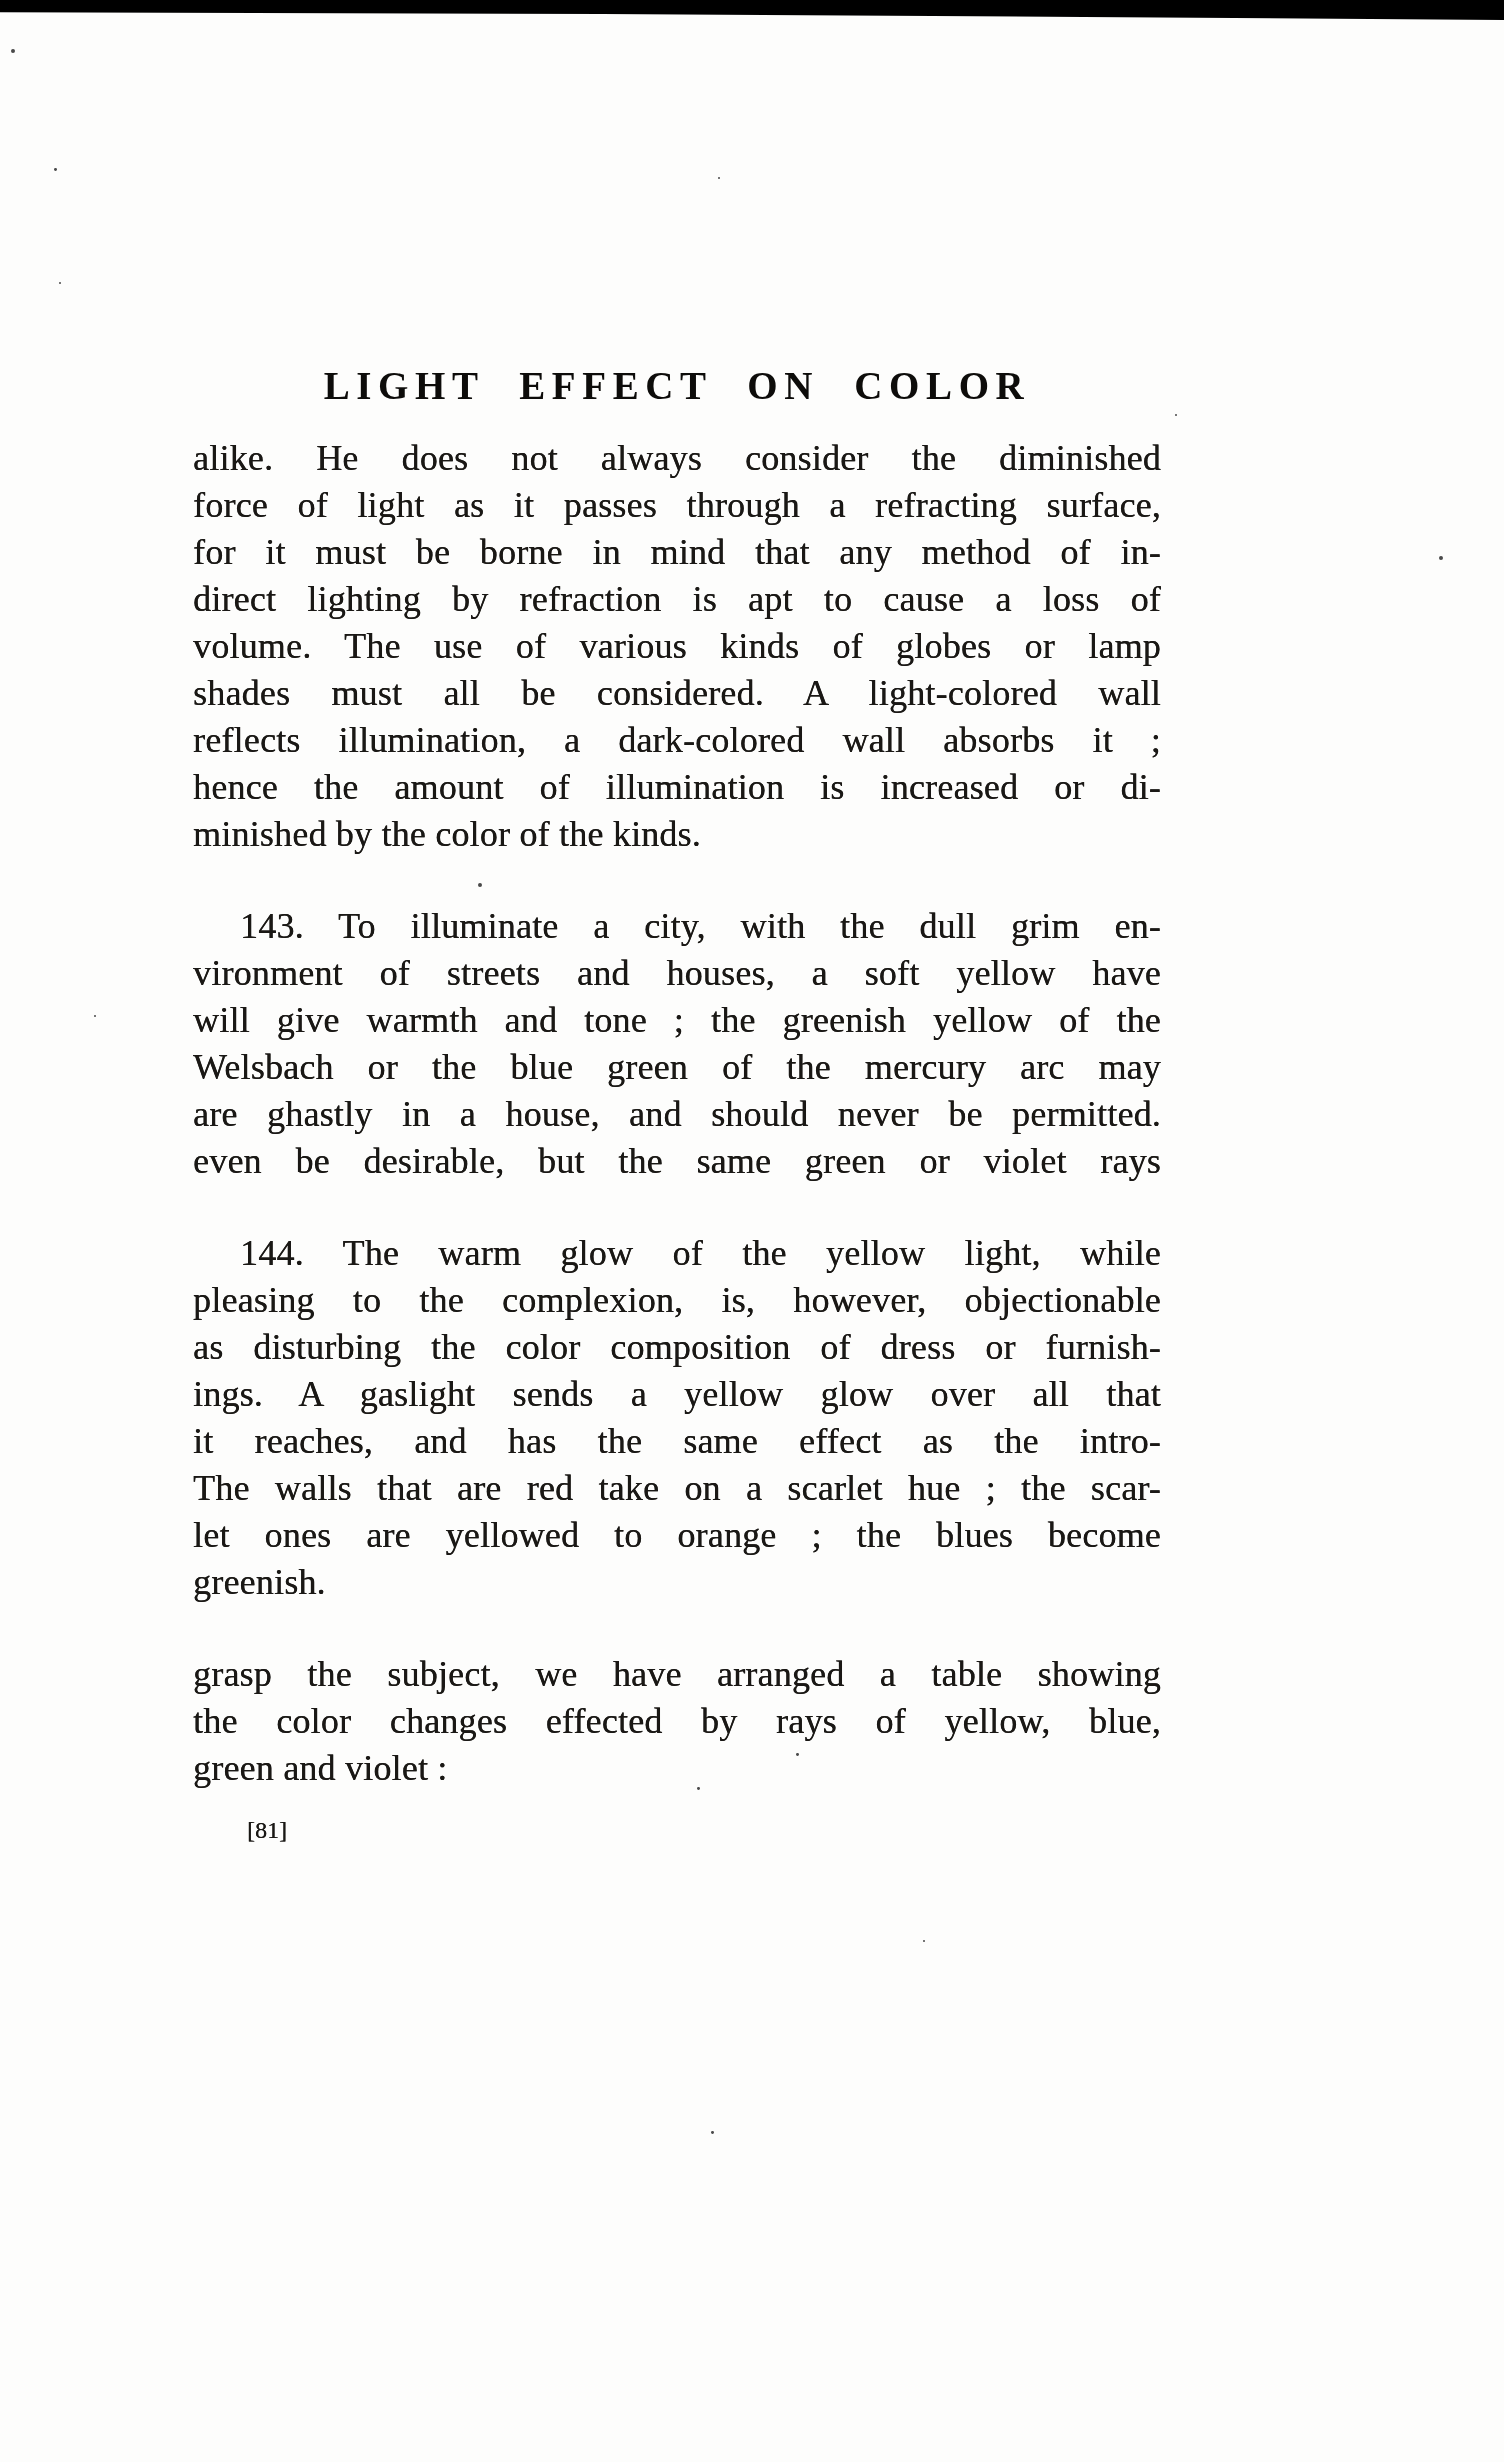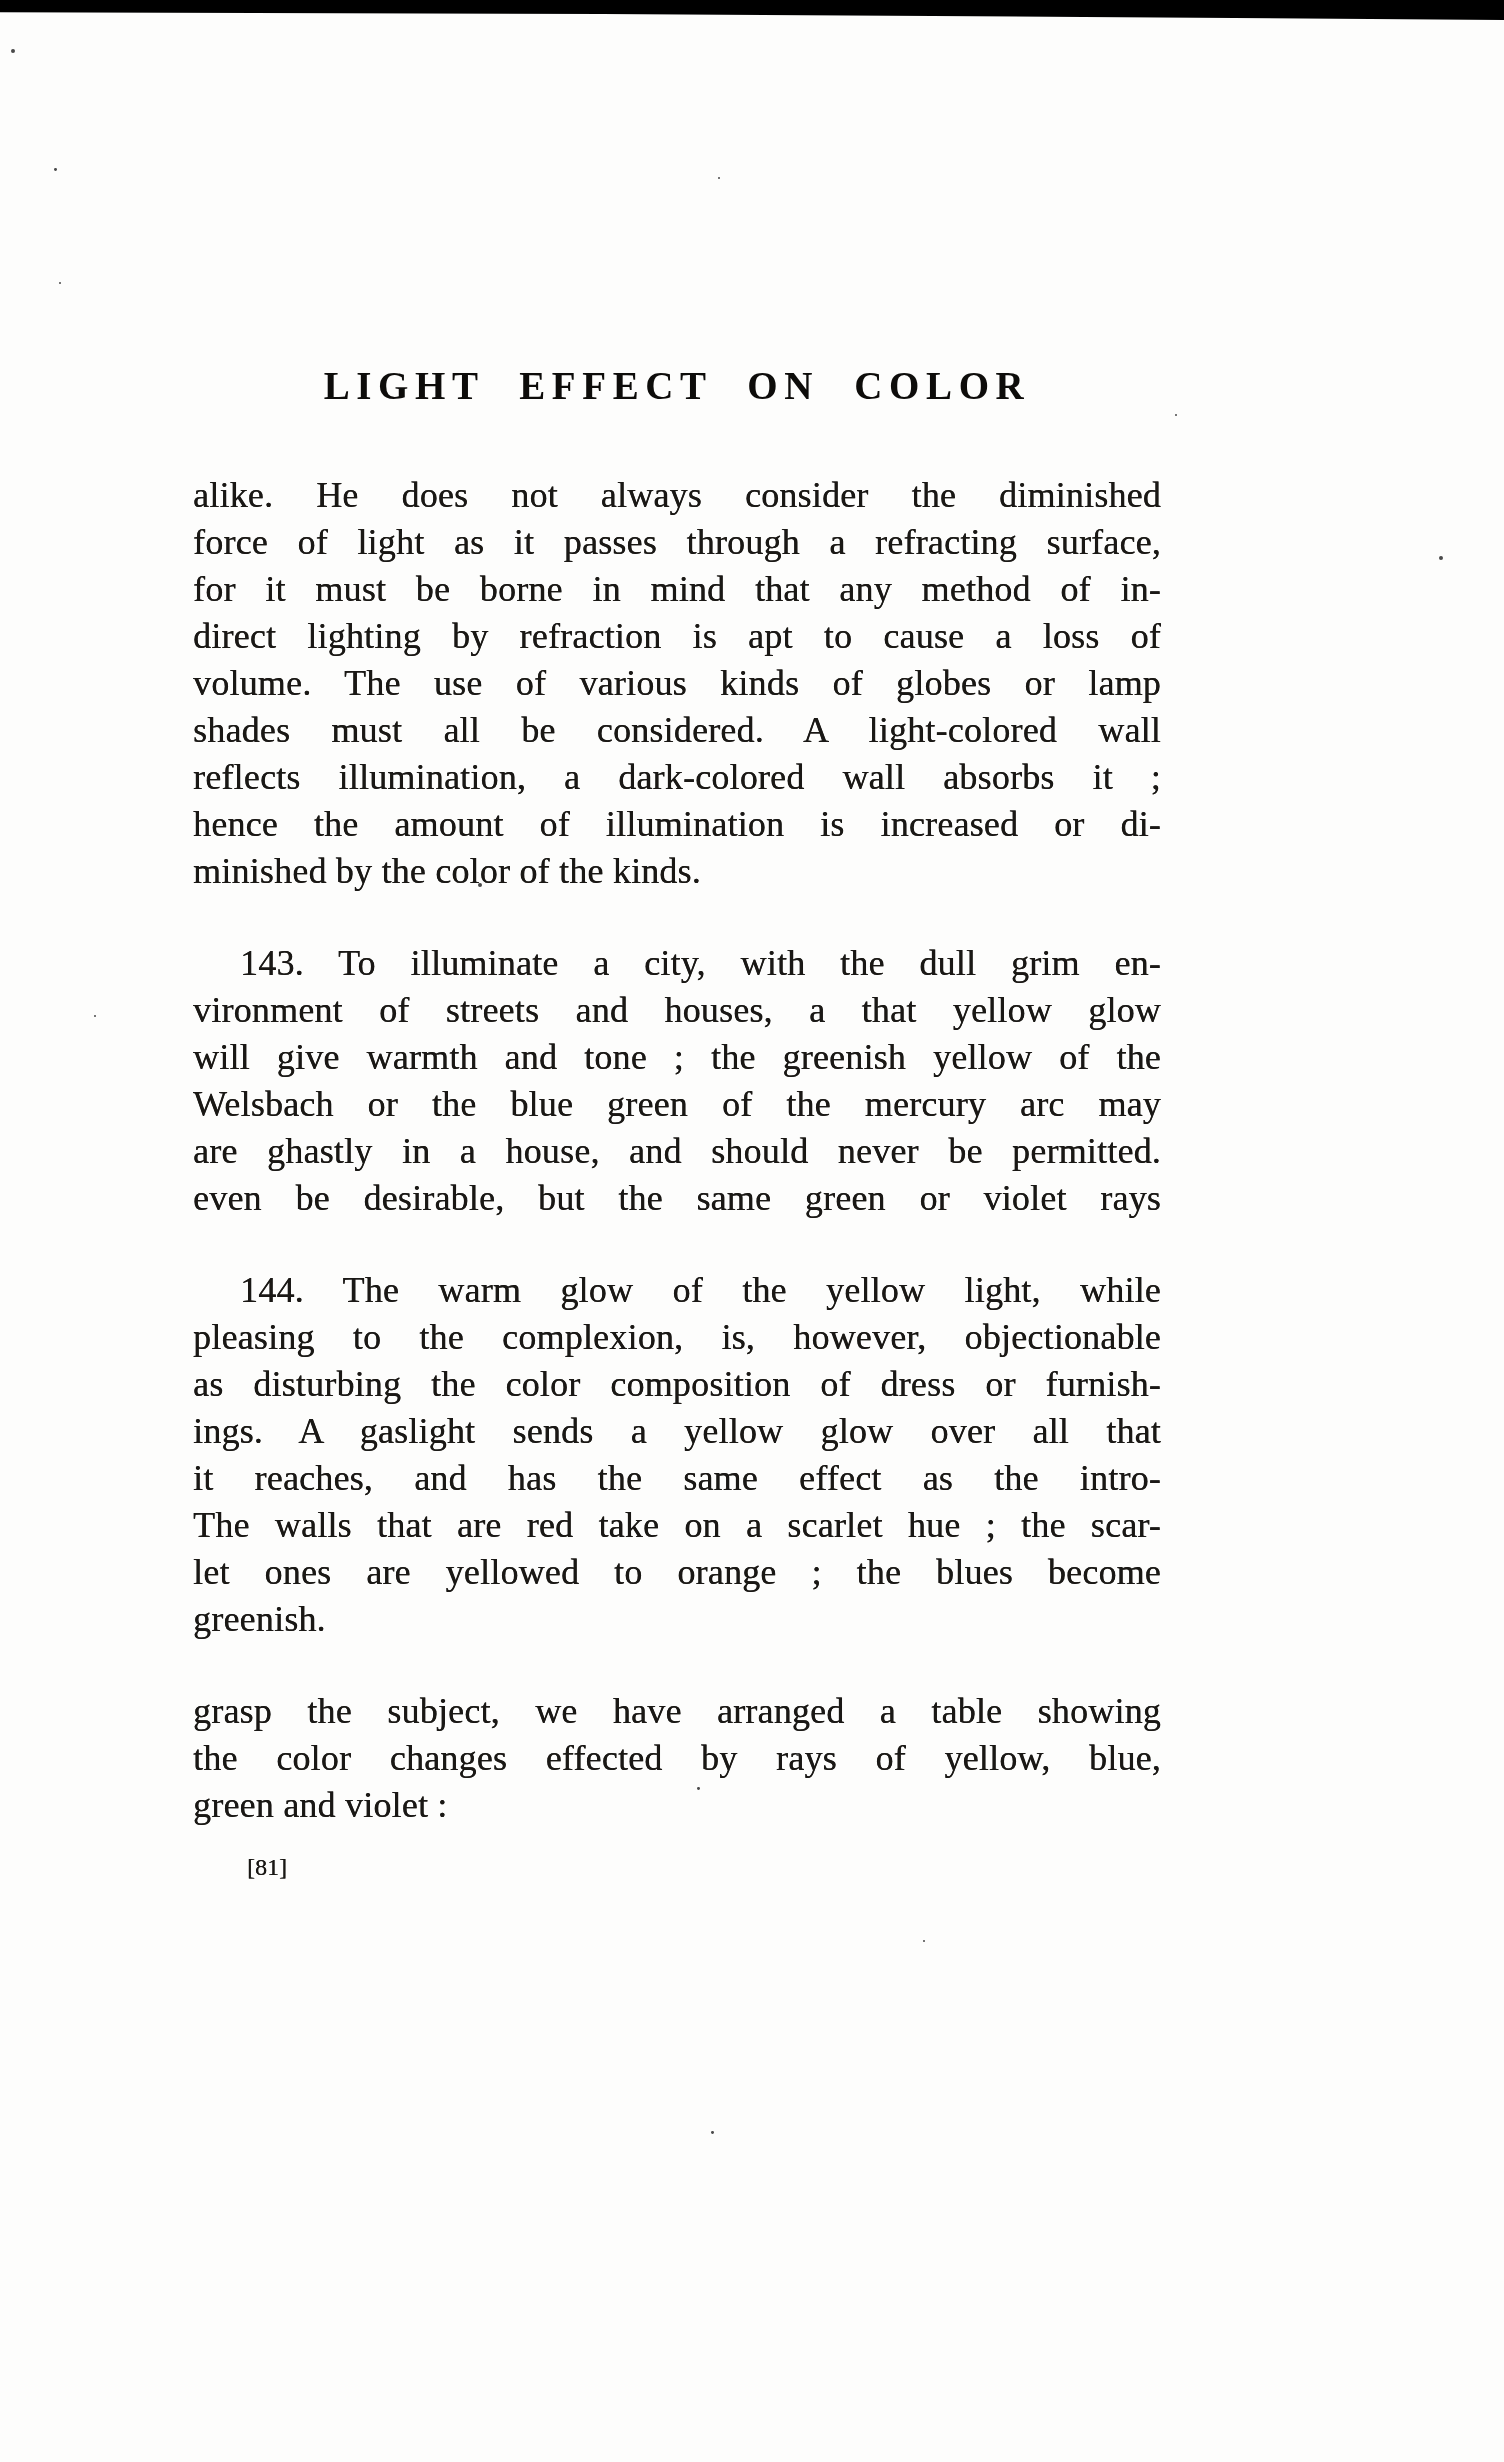--- a/index.html
+++ b/index.html
@@ -33,21 +33,21 @@
     white-space:nowrap;
     color:#0d0c0a;
     transform:scaleY(1.02);
   }
   .paragraph {
     font-size:36px;
     line-height:47px;
     letter-spacing:0.2px;
     text-shadow:0.3px 0 0 currentColor; 
   }
-  .paragraph.first { margin-top:64px; }
+  .paragraph.first { margin-top:27px; }
   .paragraph + .paragraph { margin-top:45px; }
   .tline { text-align:justify; text-align-last:justify; }
   .tline.flush { text-align-last:left; }
   .tline.indent { text-indent:47px; }
   .folio {
     margin-top:15px;
     padding-left:54px;
     font-size:24px;
     line-height:47px;
     text-shadow:0.3px 0 0 currentColor;
@@ -74,21 +74,21 @@
           <div class="tline">for it must be borne in mind that any method of in-</div>
           <div class="tline">direct lighting by refraction is apt to cause a loss of</div>
           <div class="tline">volume. The use of various kinds of globes or lamp</div>
           <div class="tline">shades must all be considered. A light-colored wall</div>
           <div class="tline">reflects illumination, a dark-colored wall absorbs it ;</div>
           <div class="tline">hence the amount of illumination is increased or di-</div>
           <div class="tline flush">minished by the color of the kinds.</div>
         </div>
         <div class="paragraph">
           <div class="tline indent">143. To illuminate a city, with the dull grim en-</div>
-          <div class="tline">vironment of streets and houses, a that yellow glow</div>
+          <div class="tline">vironment of streets and houses, a soft yellow have</div>
           <div class="tline">will give warmth and tone ; the greenish yellow of the</div>
           <div class="tline">Welsbach or the blue green of the mercury arc may</div>
           <div class="tline">are ghastly in a house, and should never be permitted.</div>
           <div class="tline">even be desirable, but the same green or violet rays</div>
         </div>
         <div class="paragraph">
           <div class="tline indent">144. The warm glow of the yellow light, while</div>
           <div class="tline">pleasing to the complexion, is, however, objectionable</div>
           <div class="tline">as disturbing the color composition of dress or furnish-</div>
           <div class="tline">ings. A gaslight sends a yellow glow over all that</div>

